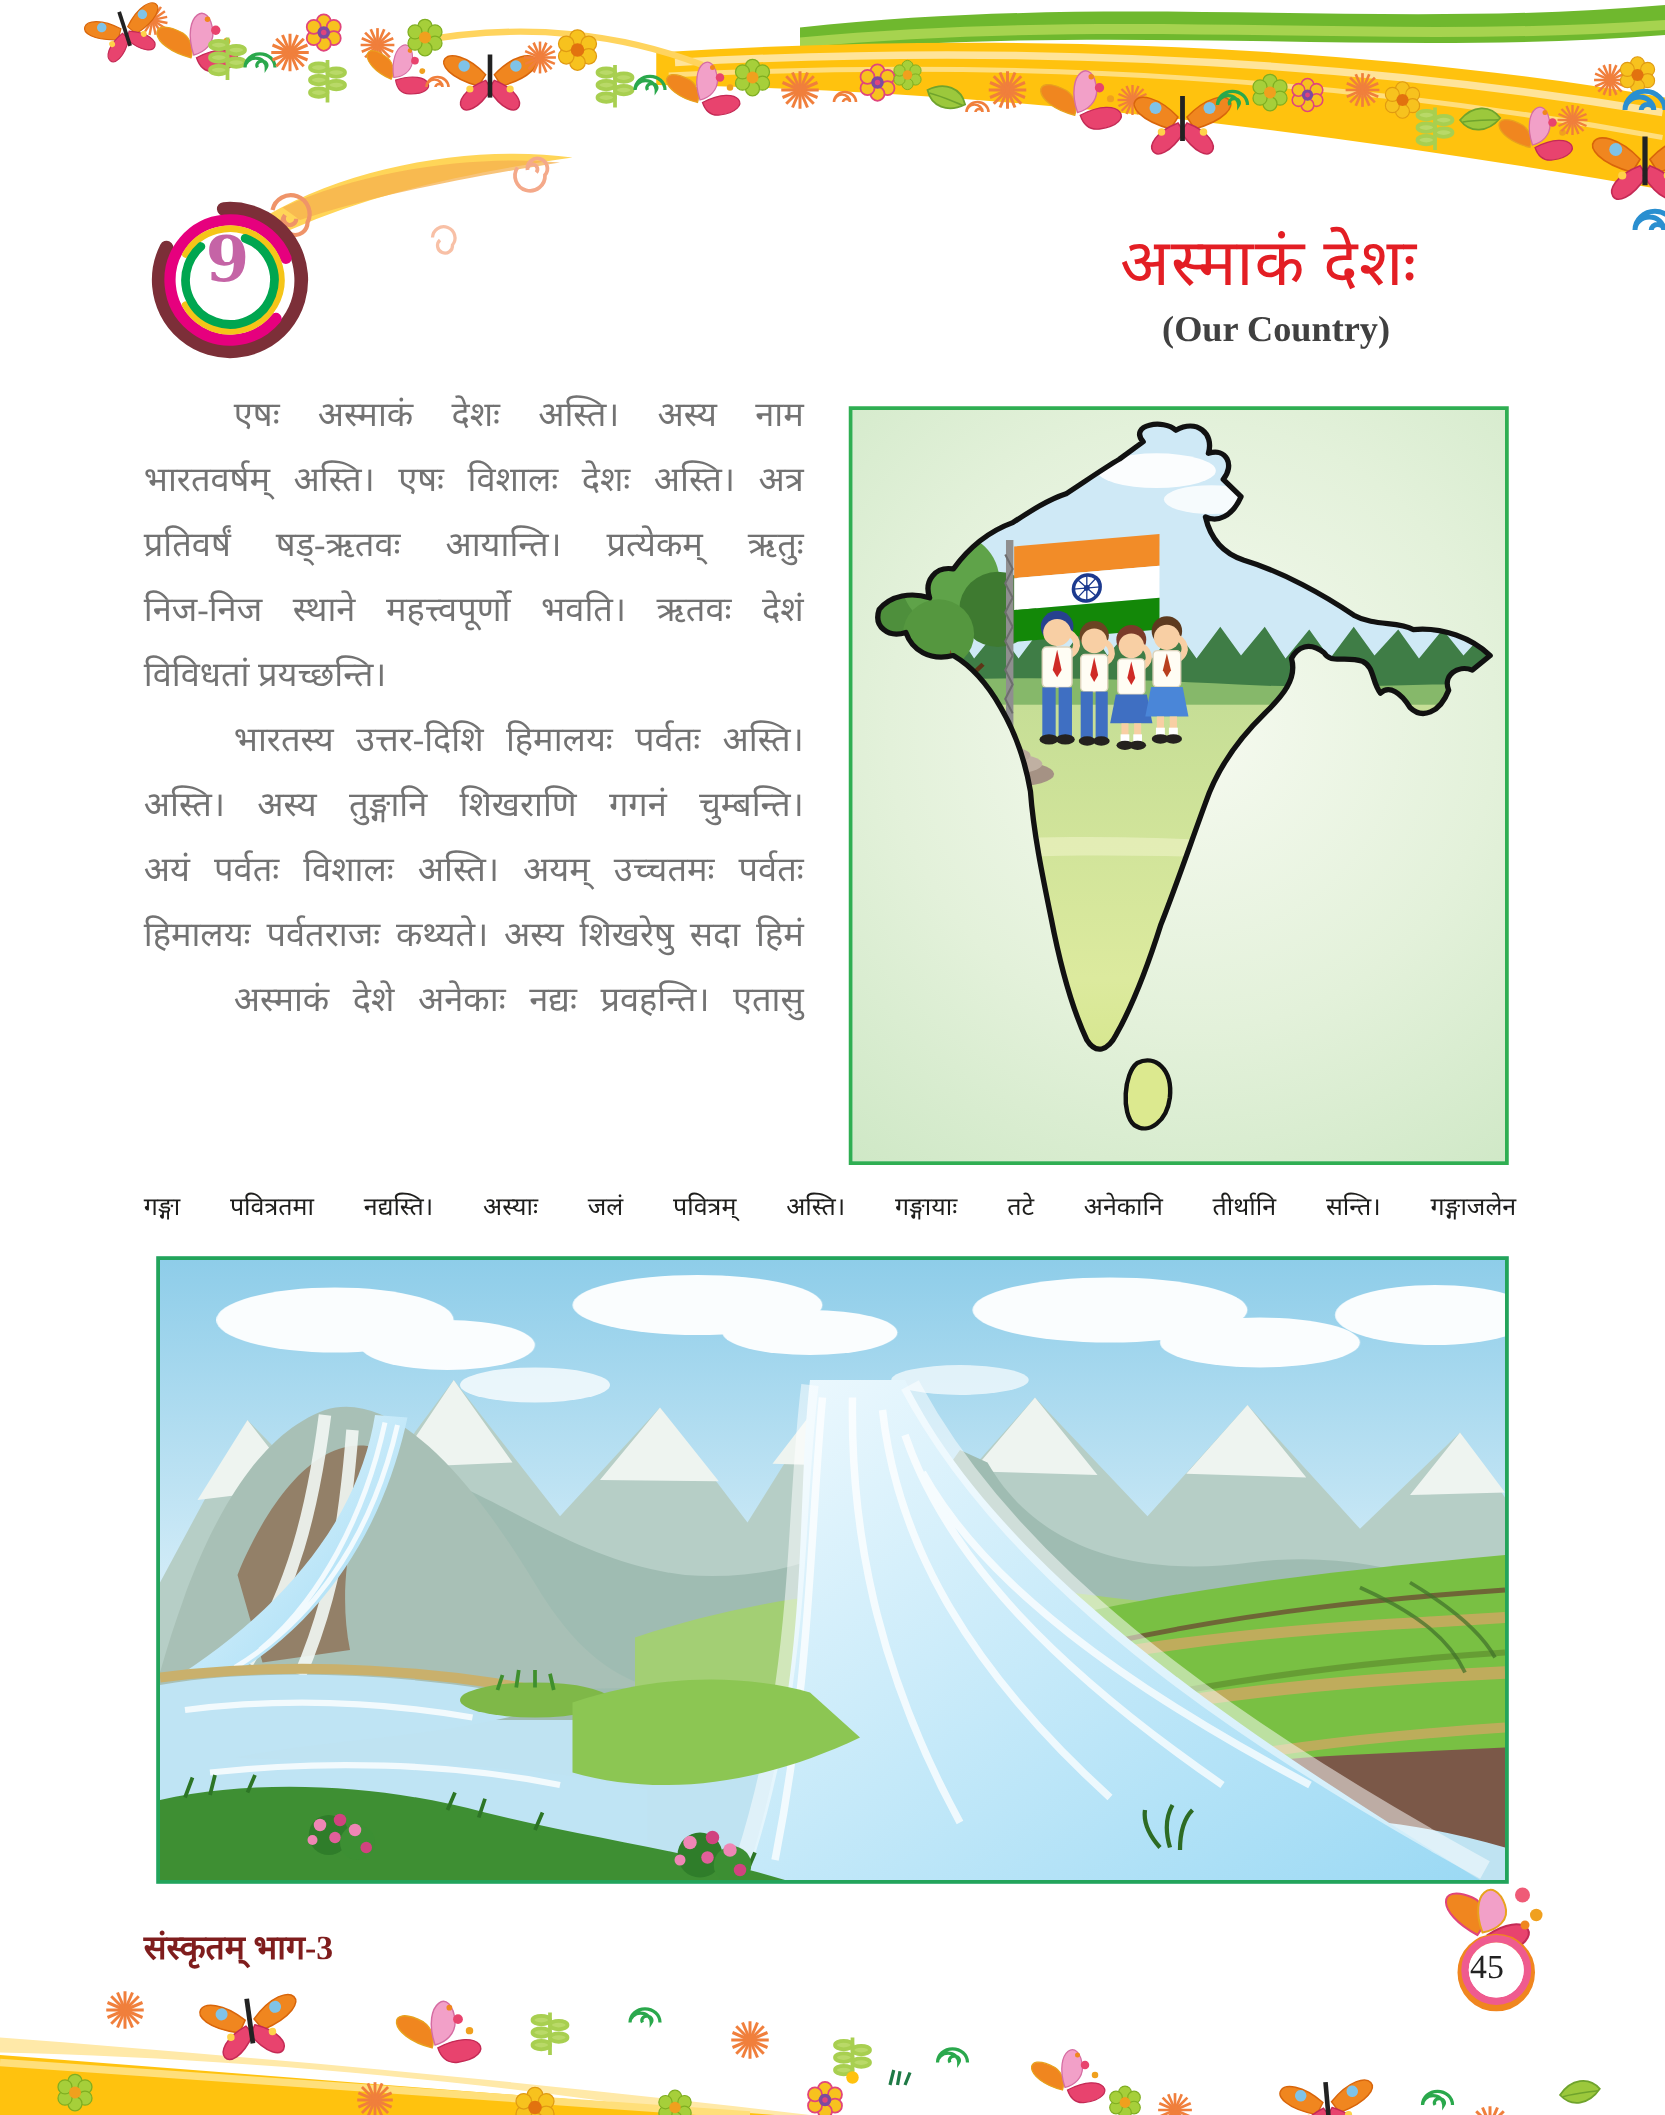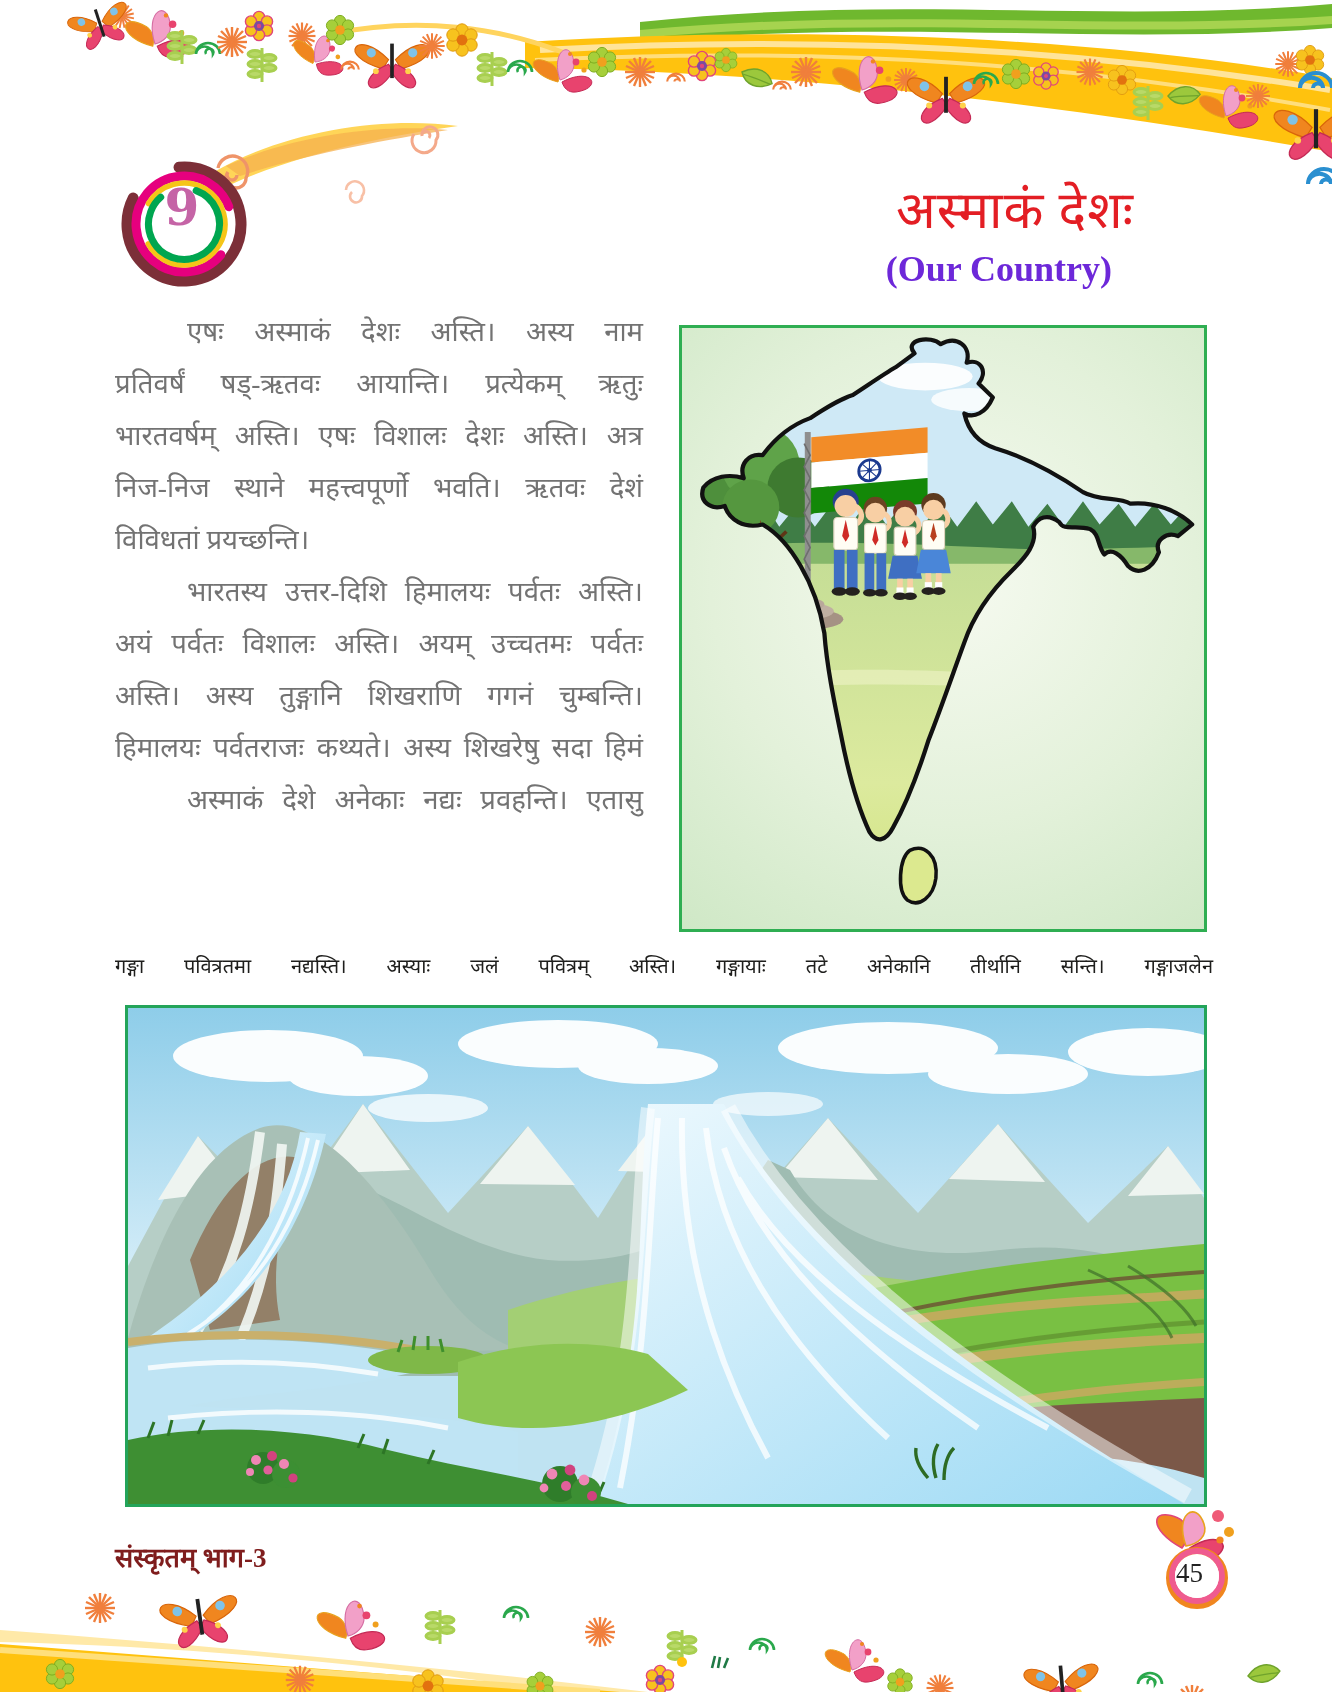--- a/index.html
+++ b/index.html
@@ -3,21 +3,21 @@
 <meta charset="utf-8">
 <style>
   html,body{margin:0;padding:0;background:#ffffff;}
   .page{position:relative;width:1332px;height:1692px;margin:0 auto;background:#fff;overflow:hidden;
         font-family:"Liberation Serif","DejaVu Serif",serif;}
   svg{display:block}
   .abs{position:absolute;}
   
   .chap-title{position:absolute;top:172px;right:198px;font-size:52px;font-weight:normal;color:#e31e24;
               letter-spacing:1px;}
-  .chap-sub{position:absolute;top:248px;right:220px;font-size:36px;font-weight:bold;color:#6d28d9;margin-left:48px;}
+  .chap-sub{position:absolute;top:248px;right:220px;font-size:29px;font-weight:bold;color:#404040;margin-left:48px;}
   .chap-num{position:absolute;left:150px;top:178px;width:64px;text-align:center;font-size:50px;
             font-weight:bold;color:#c564a6;font-family:"DejaVu Serif",serif;}
   
   .text-col{position:absolute;left:115px;top:306px;width:528px;}
   .line{font-size:27.5px;color:#737373;line-height:52px;height:52px;white-space:nowrap;
         text-align:justify;text-align-last:justify;}
   .line.ind{text-indent:72px;}
   .line.end{text-align-last:left;white-space:normal;}
   .full-line{position:absolute;left:115px;top:938px;width:1098px;font-size:20px;color:#1e1e1c;
              line-height:56px;height:56px;text-align:justify;text-align-last:justify;}
@@ -199,27 +199,27 @@
     <circle cx="66" cy="66" r="35.5" fill="none" stroke="#00a650" stroke-width="7" stroke-dasharray="185 38" transform="rotate(-70 66 66)" stroke-linecap="round"></circle>
     <circle cx="66" cy="66" r="30" fill="#ffffff"></circle>
   </svg>
   <div class="chap-num">9</div>
 
   <div class="chap-title">अस्माकं देशः</div>
   <div class="chap-sub">(Our Country)</div>
 
   <div class="text-col">
     <div class="line ind">एषः अस्माकं देशः अस्ति। अस्य नाम</div>
+    <div class="line">भारतवर्षम् अस्ति। एषः विशालः देशः अस्ति। अत्र</div>
     <div class="line">प्रतिवर्षं षड्-ऋतवः आयान्ति। प्रत्येकम् ऋतुः</div>
-    <div class="line">भारतवर्षम् अस्ति। एषः विशालः देशः अस्ति। अत्र</div>
     <div class="line">निज-निज स्थाने महत्त्वपूर्णो भवति। ऋतवः देशं</div>
     <div class="line end">विविधतां प्रयच्छन्ति।</div>
     <div class="line ind">भारतस्य उत्तर-दिशि हिमालयः पर्वतः अस्ति।</div>
+    <div class="line">अस्ति। अस्य तुङ्गानि शिखराणि गगनं चुम्बन्ति।</div>
     <div class="line">अयं पर्वतः विशालः अस्ति। अयम् उच्चतमः पर्वतः</div>
-    <div class="line">अस्ति। अस्य तुङ्गानि शिखराणि गगनं चुम्बन्ति।</div>
     <div class="line">हिमालयः पर्वतराजः कथ्यते। अस्य शिखरेषु सदा हिमं</div>
     <div class="line ind">अस्माकं देशे अनेकाः नद्यः प्रवहन्ति। एतासु</div>
   </div>
 
   <div class="full-line">गङ्गा पवित्रतमा नद्यस्ति। अस्याः जलं पवित्रम् अस्ति। गङ्गायाः तटे अनेकानि तीर्थानि सन्ति। गङ्गाजलेन</div>
 
   <div class="map-fig">
     <svg width="522" height="601" viewBox="0 0 440 520" preserveAspectRatio="none">
       <defs>
         <clipPath id="indiaClip">

